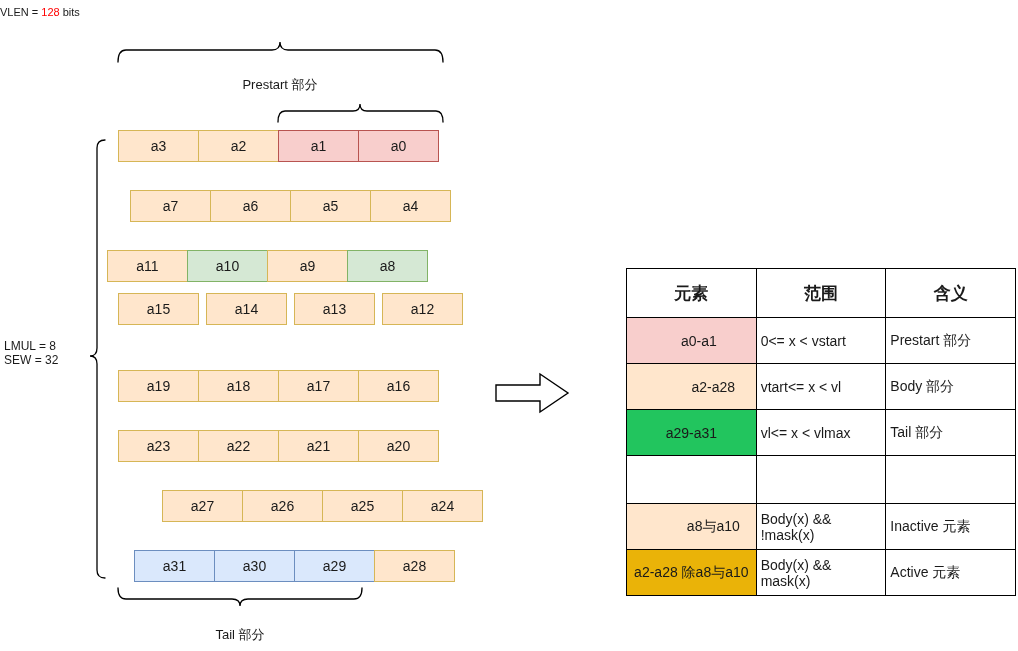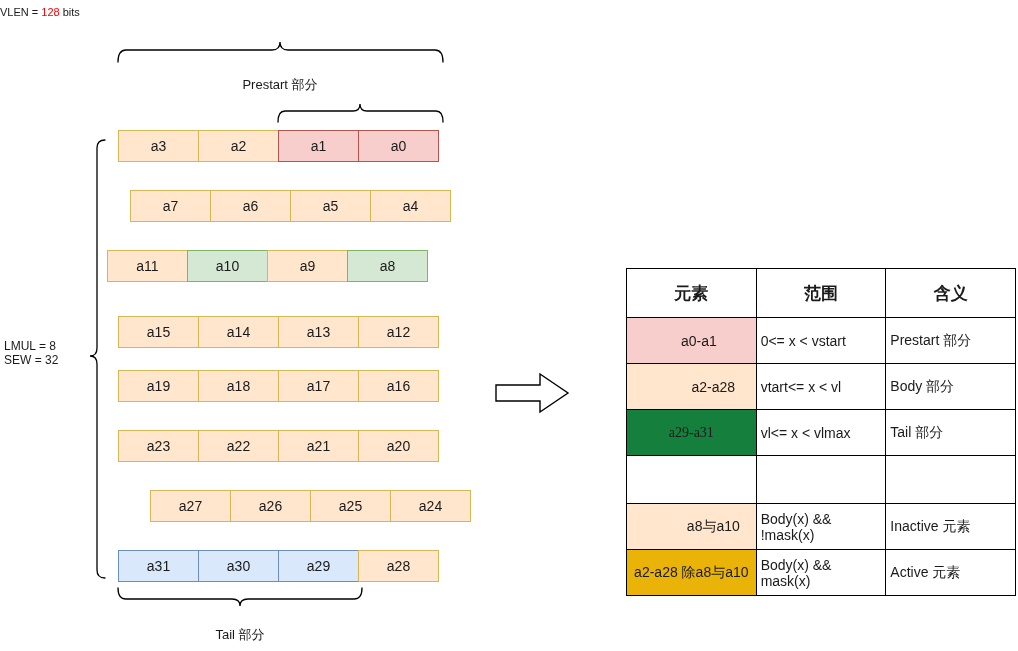--- a/index.html
+++ b/index.html
@@ -107,21 +107,21 @@
     text-align: left;
     height: 45px;
   }
   .tbl td.c-mean {
     width: 110px;
     text-align: left;
     height: 45px;
   }
   .tbl td.pink  { background: #f8cecc; padding-left: 19px; }
   .tbl td.orange{ background: #ffe6cc; padding-left: 48px; }
-  .tbl td.blue  { background: #15803d; font-family: Liberation Serif, serif; }
+  .tbl td.blue  { background: #22c55e; }
   .tbl td.green { background: #eab308; }
   .tbl td.blank { background: #ffffff; height: 47px; }
 </style>
 </head>
 <body>
 
 <div id="canvas">
 
   <div class="abs title">
     <span>VLEN = </span><span class="hl">128</span><span> bits</span>
@@ -165,49 +165,49 @@
     <div class="cell orange">a4</div>
   </div>
 
   <div class="abs reg-row" style="left:107px; top:250px;">
     <div class="cell orange">a11</div>
     <div class="cell green">a10</div>
     <div class="cell orange">a9</div>
     <div class="cell green">a8</div>
   </div>
 
-  <div class="abs reg-row" style="left:118px; top:316px;">
+  <div class="abs reg-row" style="left:118px; top:293px;gap:8px;">
     <div class="cell orange">a15</div>
     <div class="cell orange">a14</div>
     <div class="cell orange">a13</div>
     <div class="cell orange">a12</div>
   </div>
 
   <div class="abs reg-row" style="left:118px; top:370px;">
     <div class="cell orange">a19</div>
     <div class="cell orange">a18</div>
     <div class="cell orange">a17</div>
     <div class="cell orange">a16</div>
   </div>
 
   <div class="abs reg-row" style="left:118px; top:430px;">
     <div class="cell orange">a23</div>
     <div class="cell orange">a22</div>
     <div class="cell orange">a21</div>
     <div class="cell orange">a20</div>
   </div>
 
-  <div class="abs reg-row" style="left:106px; top:490px;padding-left:44px;">
+  <div class="abs reg-row" style="left:118px; top:490px;padding-left:44px;">
     <div class="cell orange">a27</div>
     <div class="cell orange">a26</div>
     <div class="cell orange">a25</div>
     <div class="cell orange">a24</div>
   </div>
 
-  <div class="abs reg-row" style="left:118px; top:550px;">
+  <div class="abs reg-row" style="left:134px; top:550px;">
     <div class="cell blue">a31</div>
     <div class="cell blue">a30</div>
     <div class="cell blue">a29</div>
     <div class="cell orange">a28</div>
   </div>
 
   <table class="tbl">
     <thead>
       <tr>
         <th class="c-el">元素</th>

